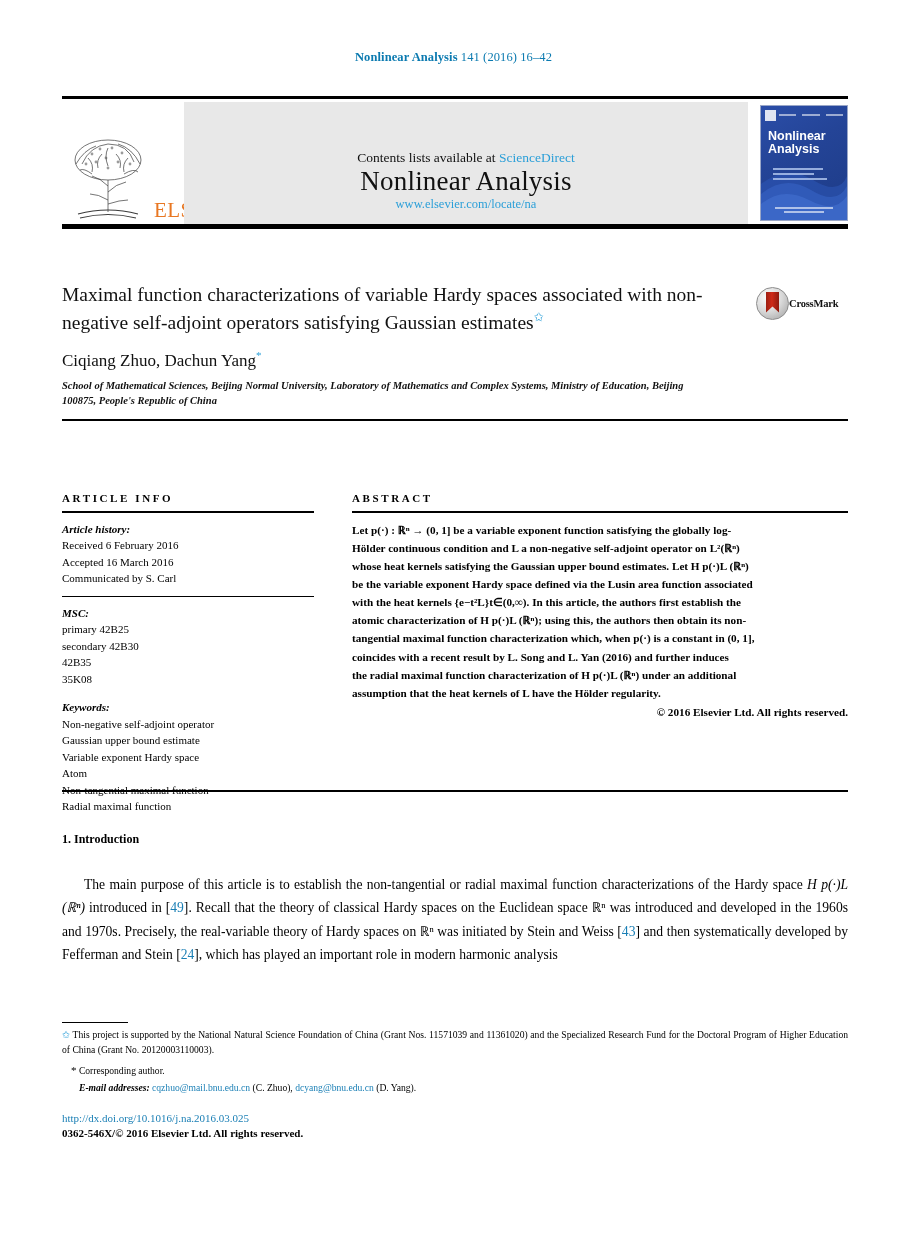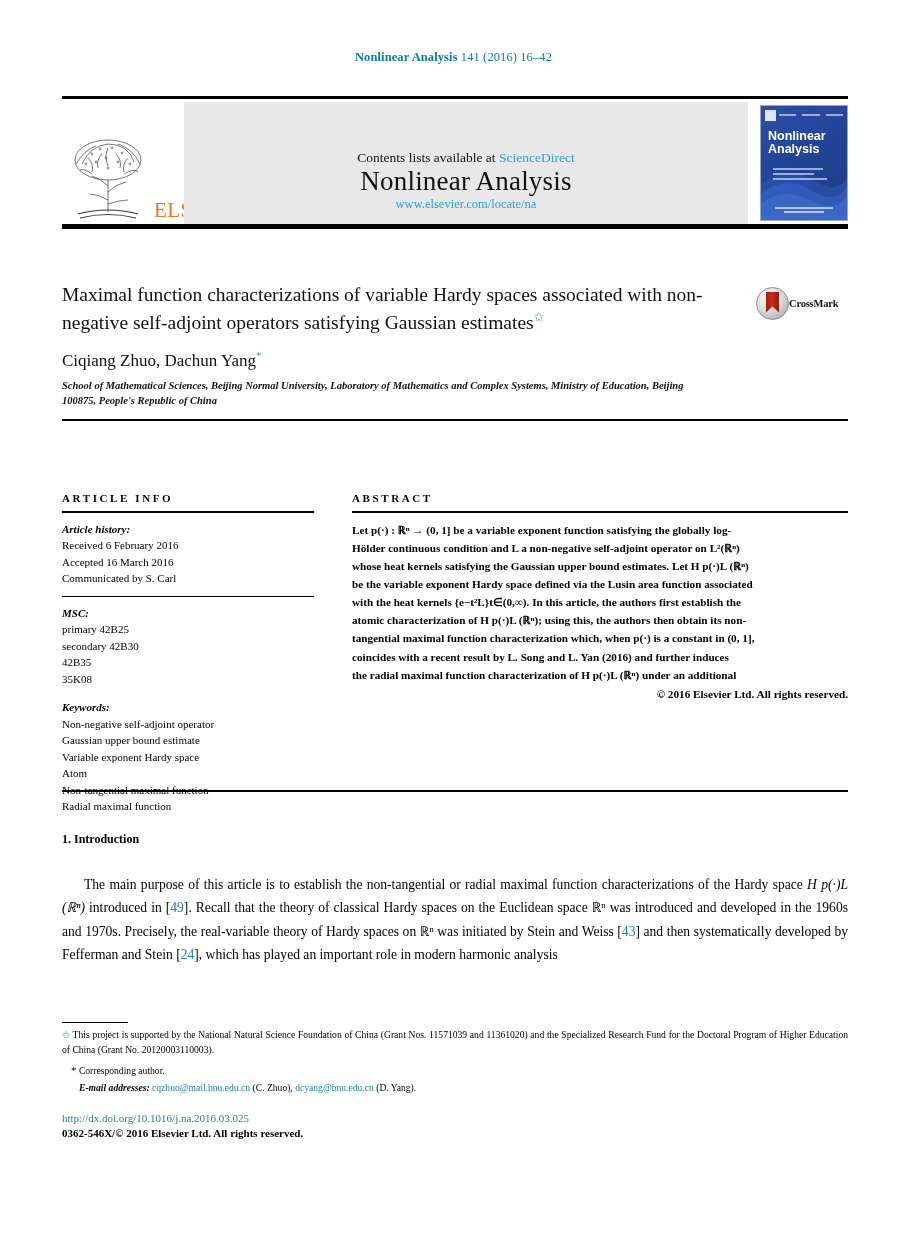--- a/index.html
+++ b/index.html
@@ -356,20 +356,21 @@
       <div class="abs-text">
         <span class="ln">Let p(·) : ℝⁿ → (0, 1] be a variable exponent function satisfying the globally log-</span>
         <span class="ln">Hölder continuous condition and L a non-negative self-adjoint operator on L²(ℝⁿ)</span>
         <span class="ln">whose heat kernels satisfying the Gaussian upper bound estimates. Let H p(·)L (ℝⁿ)</span>
         <span class="ln">be the variable exponent Hardy space defined via the Lusin area function associated</span>
         <span class="ln">with the heat kernels {e−t²L}t∈(0,∞). In this article, the authors first establish the</span>
         <span class="ln">atomic characterization of H p(·)L (ℝⁿ); using this, the authors then obtain its non-</span>
         <span class="ln">tangential maximal function characterization which, when p(·) is a constant in (0, 1],</span>
         <span class="ln">coincides with a recent result by L. Song and L. Yan (2016) and further induces</span>
         <span class="ln">the radial maximal function characterization of H p(·)L (ℝⁿ) under an additional</span>
+        <span class="ln">assumption that the heat kernels of L have the Hölder regularity.</span>
       </div>
       <div class="copyright">© 2016 Elsevier Ltd. All rights reserved.</div>
     </div>
 
   </div>
 
   <div class="rule-after-abs"></div>
 
   <div class="intro">
     <h2>1. Introduction</h2>

